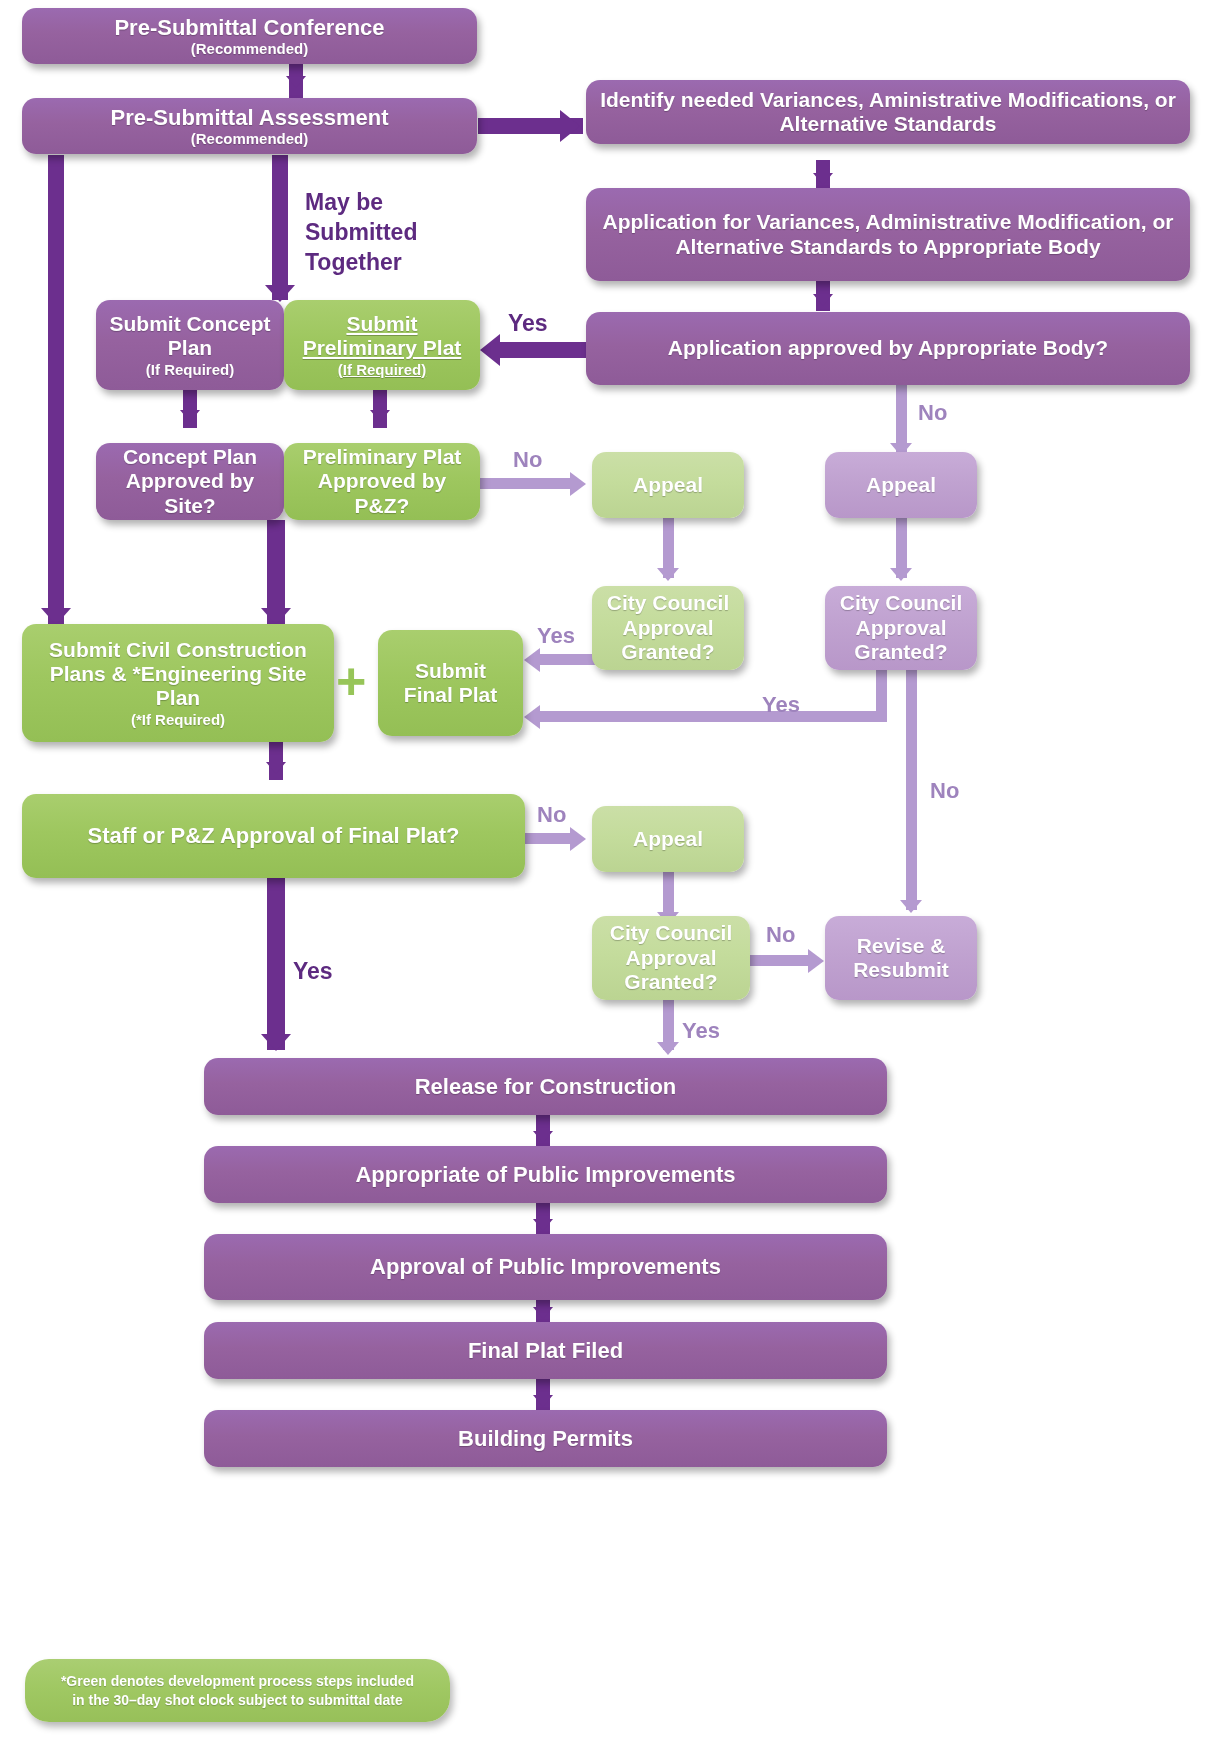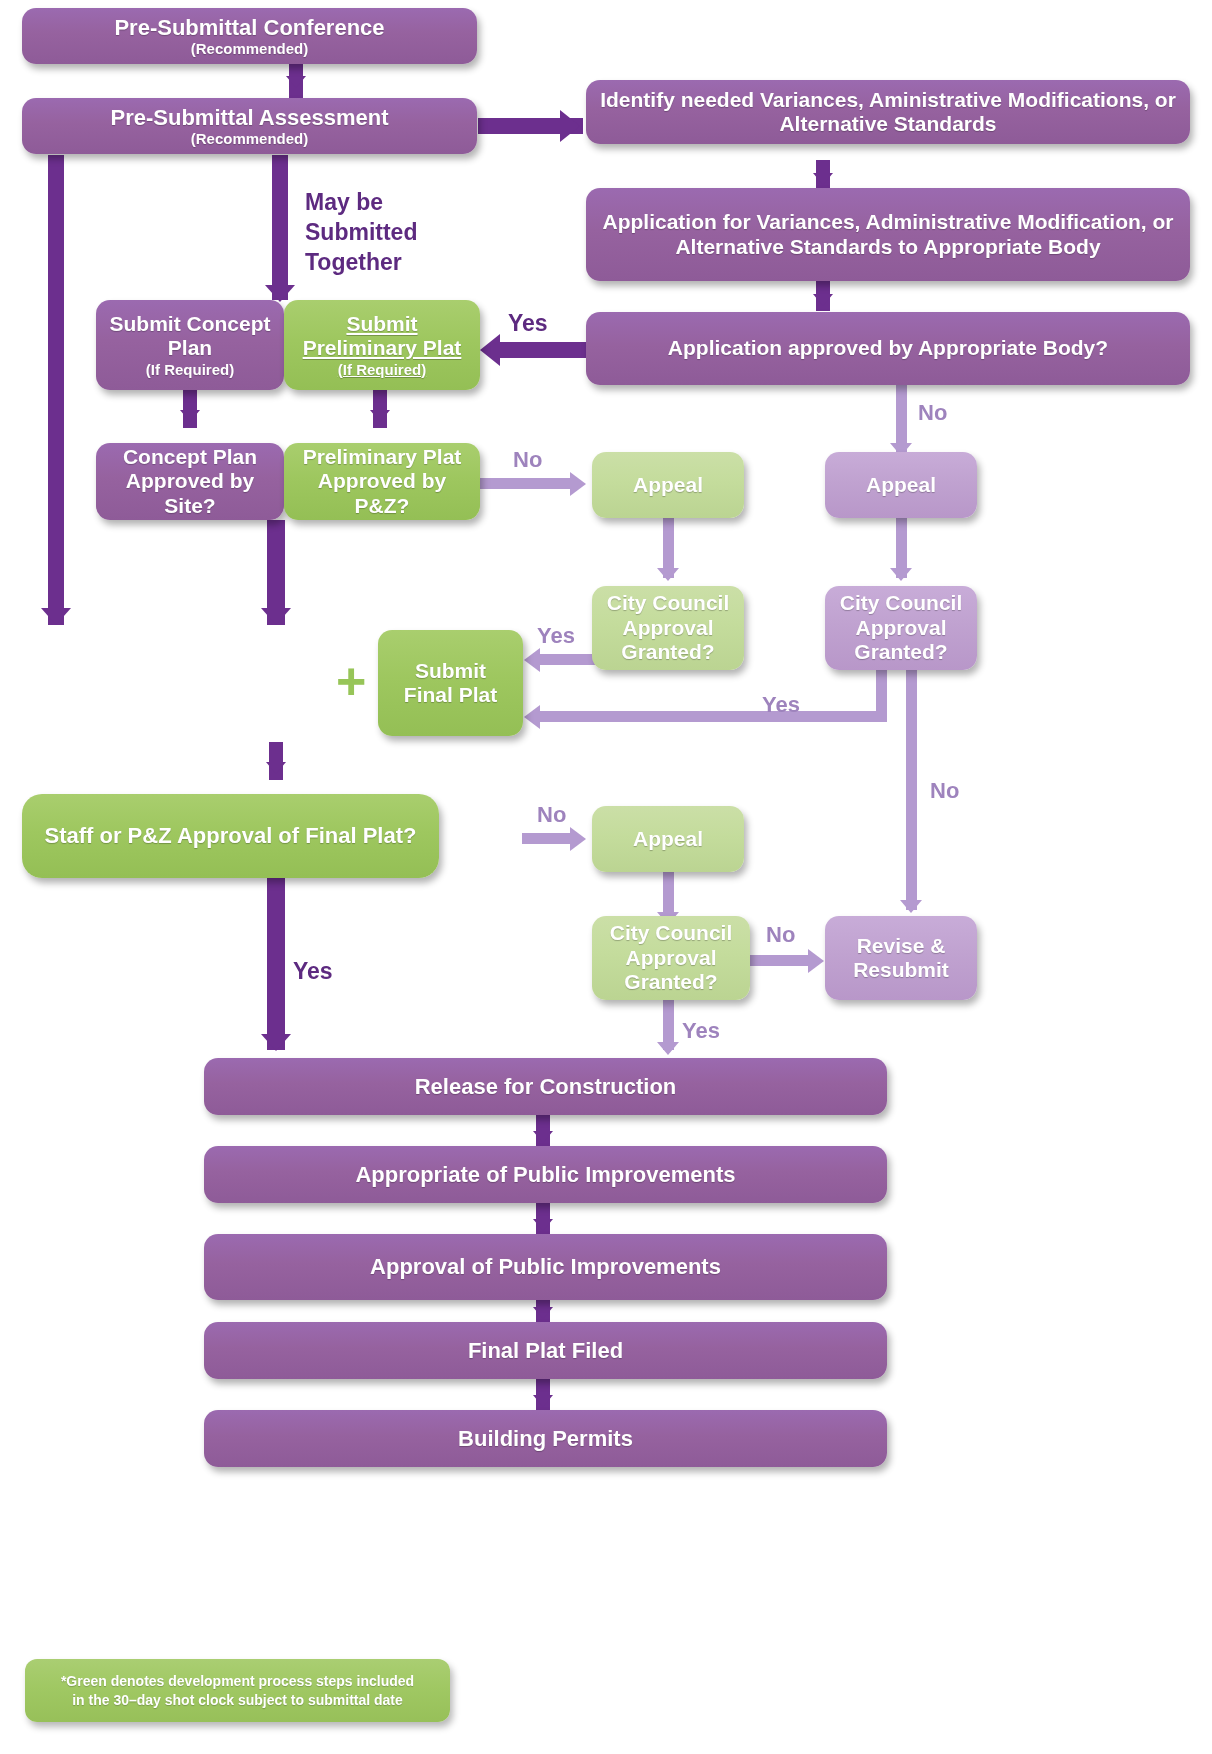--- a/index.html
+++ b/index.html
@@ -127,21 +127,21 @@
     color: #97c558;
     font-weight: bold;
     font-size: 52px;
     line-height: 1;
     z-index: 6;
   }
 
   .legend {
     position: absolute;
     box-sizing: border-box;
-    border-radius: 12px;
+    border-radius: 24px;
     background: linear-gradient(to bottom, #aace72 0%, #a0c863 45%, #97c059 100%);
     color: #ffffff;
     font-weight: bold;
     font-size: 14px;
     line-height: 1.35;
     text-align: center;
     display: flex;
     align-items: center;
     justify-content: center;
     padding: 6px 12px;
@@ -303,28 +303,32 @@
   </div>
 
   <div class="node lightgreen f21" style="left:592px; top:586px; width:152px; height:84px;">
     <span>City Council Approval Granted?</span>
   </div>
 
   <div class="node lightpurple f21" style="left:825px; top:586px; width:152px; height:84px;">
     <span>City Council Approval Granted?</span>
   </div>
 
+  <div class="node green f21" style="left:22px; top:624px; width:312px; height:118px;">
+    <span>Submit Civil Construction Plans &amp; *Engineering Site Plan</span>
+    <span class="sub">(*If Required)</span>
+  </div>
 
   <div class="plus" style="left:336px; top:655px;">+</div>
 
   <div class="node green f21" style="left:378px; top:630px; width:145px; height:106px;">
     <span>Submit Final Plat</span>
   </div>
 
-  <div class="node green f23" style="left:22px; top:794px; width:417px; height:84px;border-radius:20px;">
+  <div class="node green f23" style="left:22px; top:794px; width:503px; height:84px;">
     <span>Staff or P&amp;Z Approval of Final Plat?</span>
   </div>
 
   <div class="node lightgreen f21" style="left:592px; top:806px; width:152px; height:66px;">
     <span>Appeal</span>
   </div>
 
   <div class="node lightgreen f21" style="left:592px; top:916px; width:158px; height:84px;">
     <span>City Council Approval Granted?</span>
   </div>

